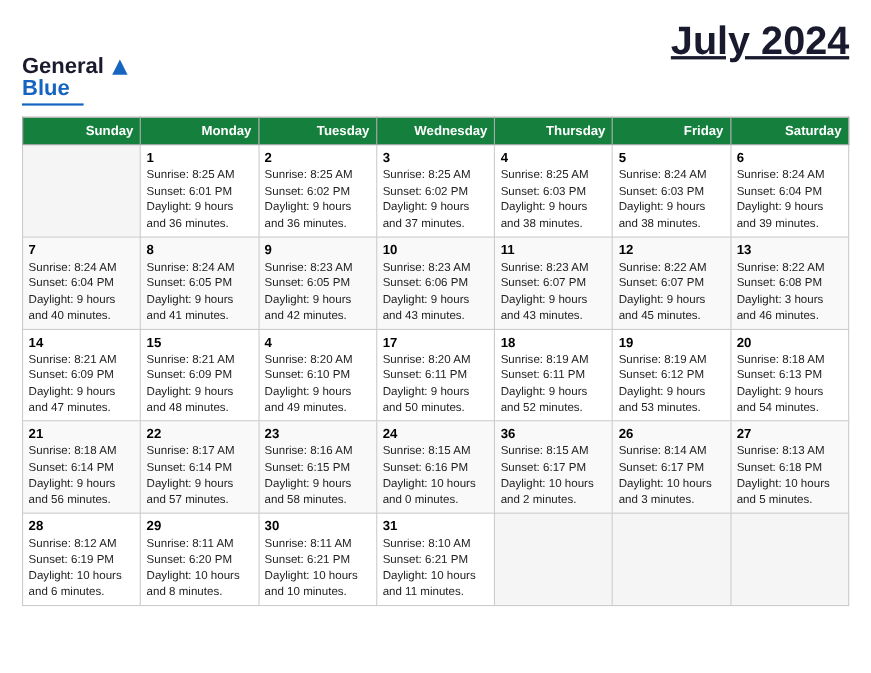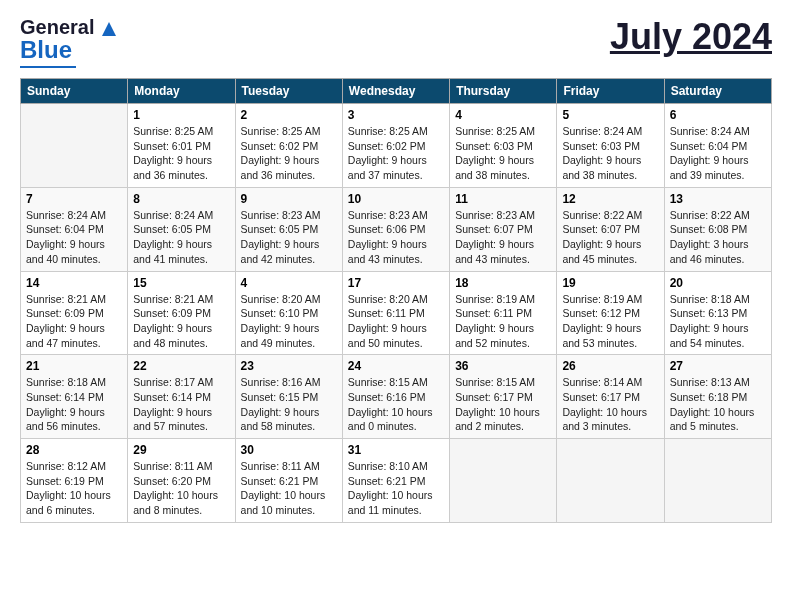--- a/index.html
+++ b/index.html
@@ -38,23 +38,23 @@
       font-size: 15px;
       color: #333;
       font-weight: normal;
     }
     .calendar {
       width: 100%;
       border-collapse: collapse;
       font-size: 11px;
     }
     .calendar thead tr th {
-      background: #0c4a6e;
+      background: #15803d;
       color: #fff;
-      text-align: left;
+      text-align: right;
       padding: 5px 6px;
       font-size: 12px;
       font-weight: bold;
       border: 1px solid #aaa;
     }
     .calendar tbody tr td {
       vertical-align: top;
       padding: 4px 5px;
       border: 1px solid #ccc;
       width: calc(100% / 7);
@@ -78,29 +78,29 @@
     .empty-cell {
       background: #f5f5f5 !important;
     }
   </style>
 </head>
 <body>
 
 <div class="page">
   <div class="header">
     <div class="logo">
-      <div style="display:flex; align-items:flex-end; gap:2px;">
+      <div style="display:flex; align-items:flex-end; gap:2px;margin-top:33px;">
         <div style="font-size:20px; font-weight:bold; color:#1a1a2e; line-height:1.1;">
           <span style="color:#1a1a2e;">General</span>
           <svg width="16" height="16" viewBox="0 0 16 16" style="vertical-align:middle; margin-left:1px;">
             <polygon points="8,1 15,15 1,15" fill="#1565c0"></polygon>
           </svg>
         </div>
       </div>
-      <div style="font-size:24px; font-weight:bold; color:#1565c0; margin-top:-2px;">Blue</div>
+      <div style="font-size:20px; font-weight:bold; color:#1565c0; margin-top:-2px;">Blue</div>
       <div style="width:56px; height:2px; background:#1565c0; margin-top:2px;"></div>
     </div>
     <div class="title-block">
       <h1>July 2024</h1>
     </div>
   </div>
 
   <table class="calendar">
     <thead>
       <tr>

